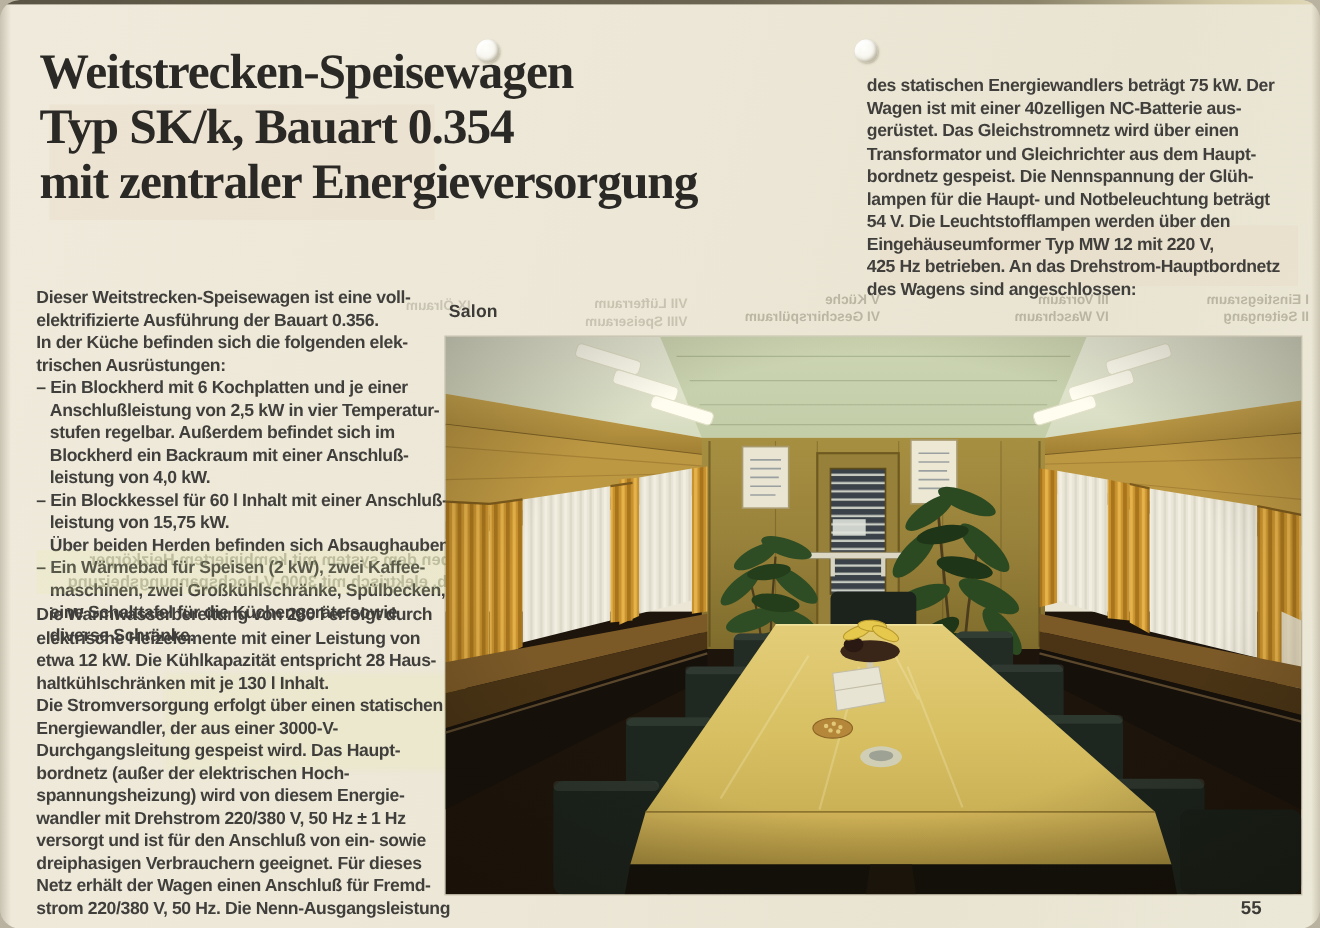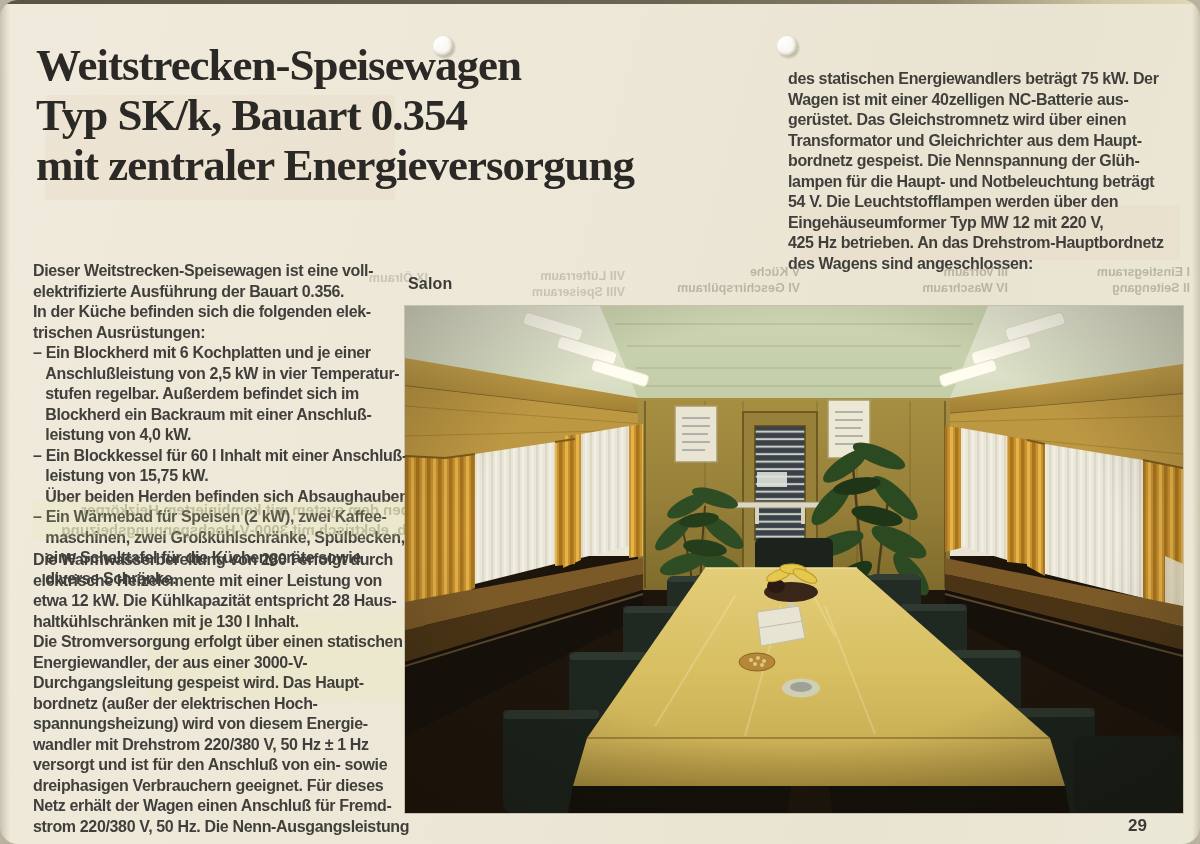--- a/index.html
+++ b/index.html
@@ -392,15 +392,15 @@
       </g>
       <g>
         <ellipse cx="396" cy="382" rx="19" ry="9.5" fill="#cfd2c4" opacity=".85"></ellipse>
         <ellipse cx="396" cy="381" rx="11" ry="5" fill="#9ea294"></ellipse>
       </g>
 
       <rect x="0" y="0" width="778" height="507" fill="url(#gVig)"></rect>
     </svg>
   </figure>
 
-  <div class="page-number">29</div>
+  <div class="page-number">55</div>
 
 </div>
 
 </body></html>

